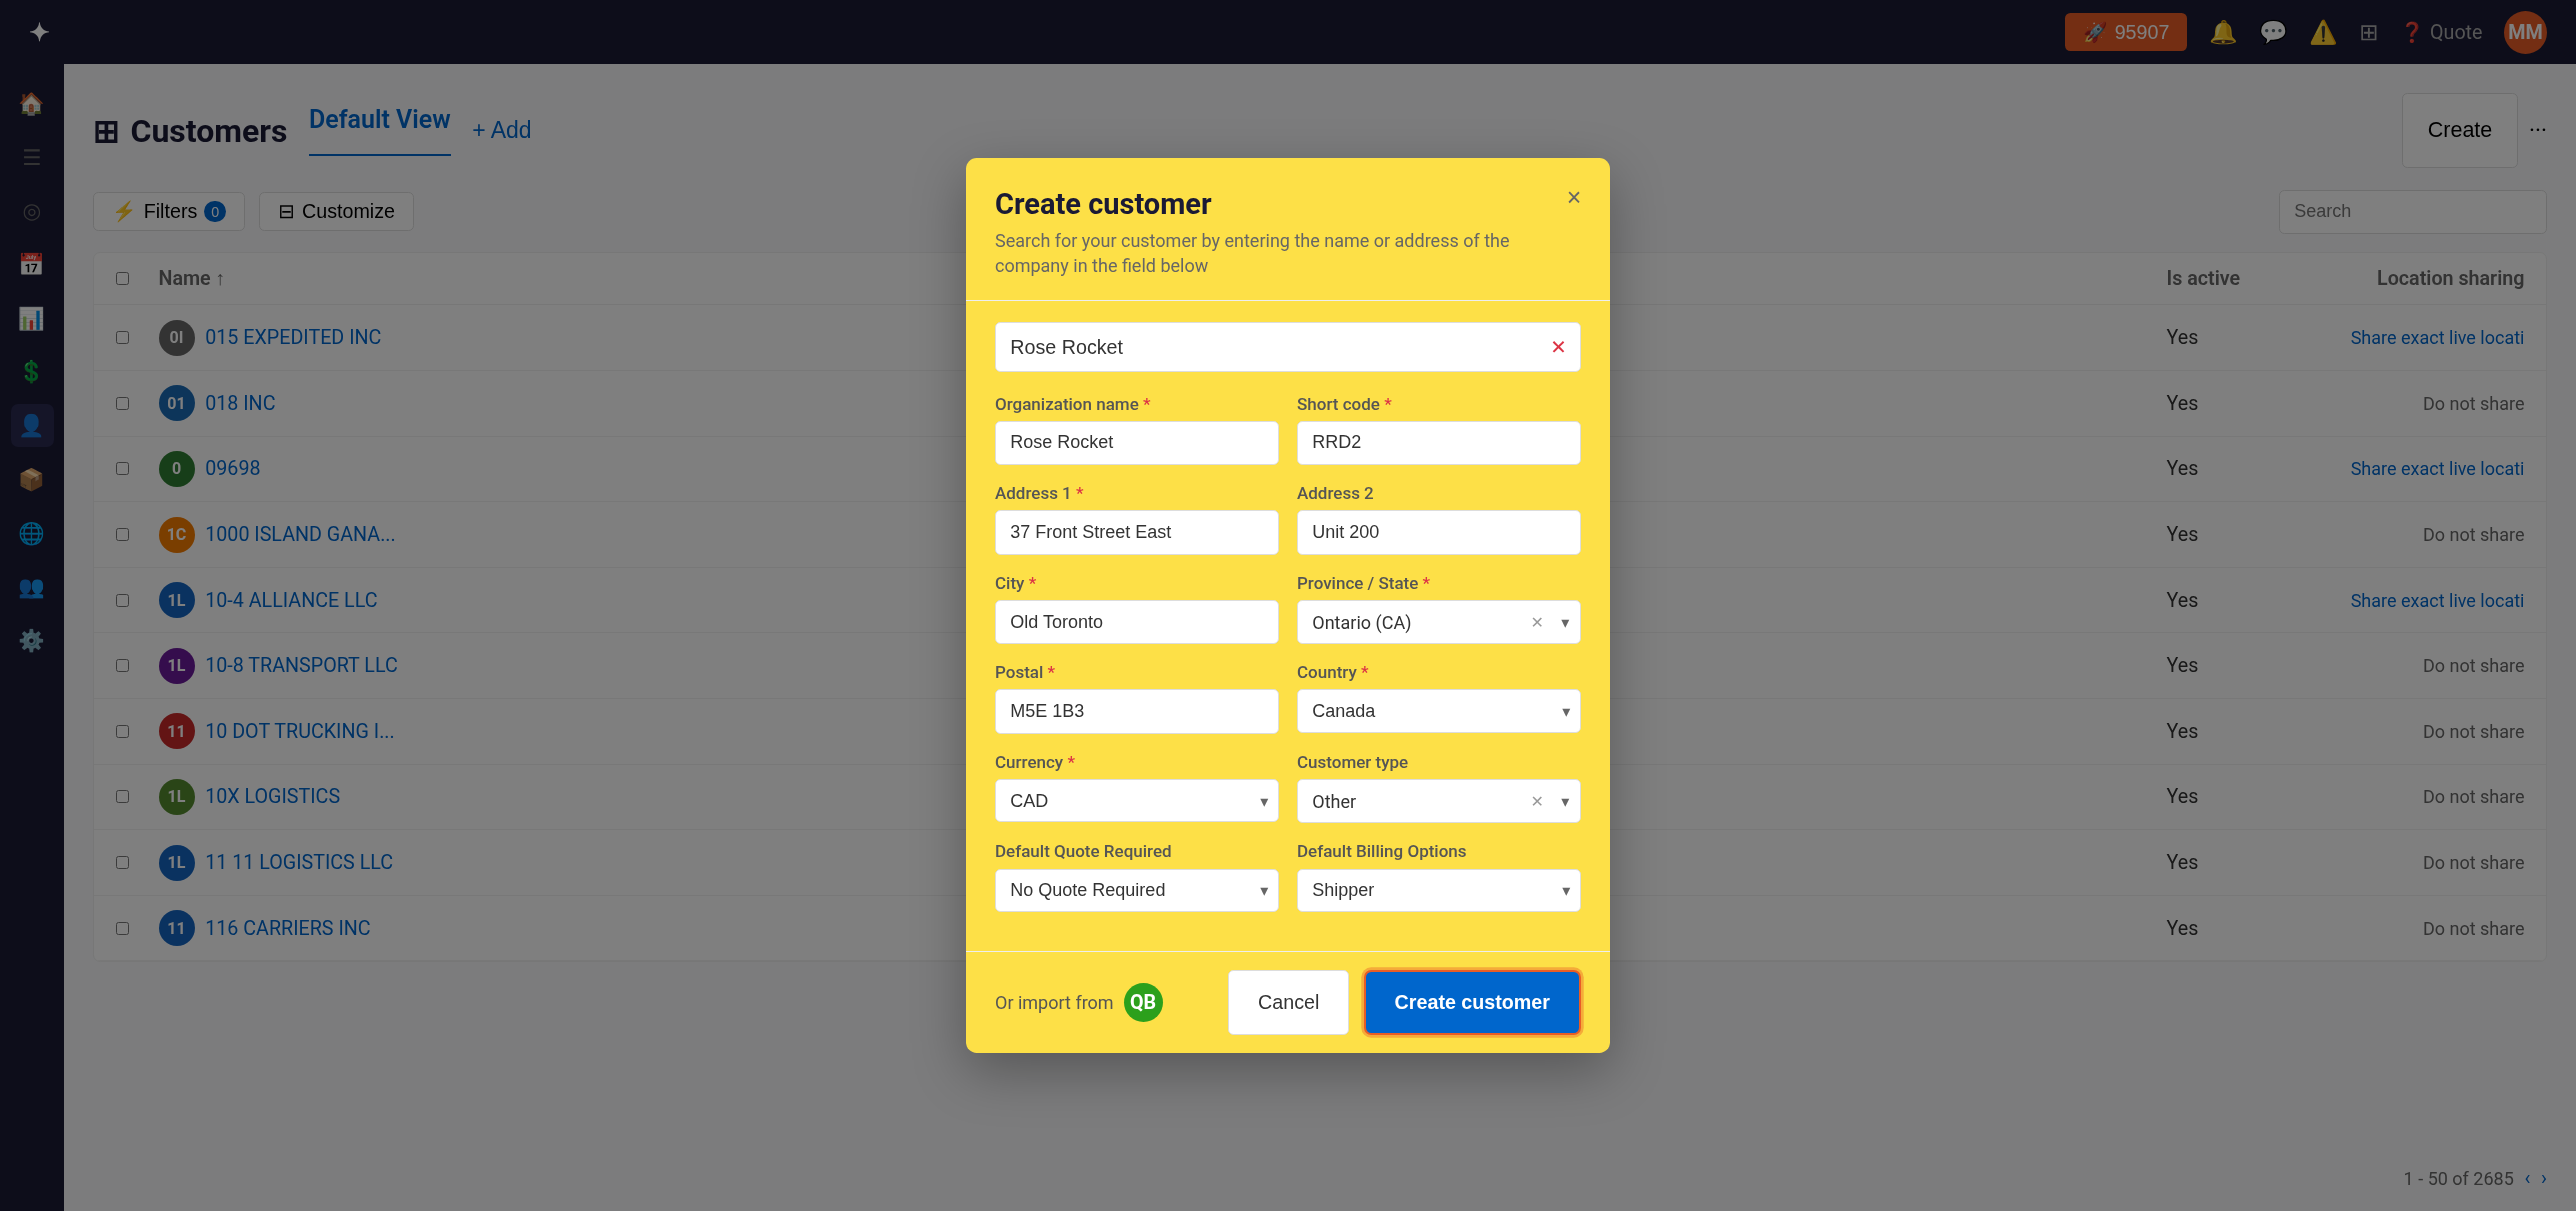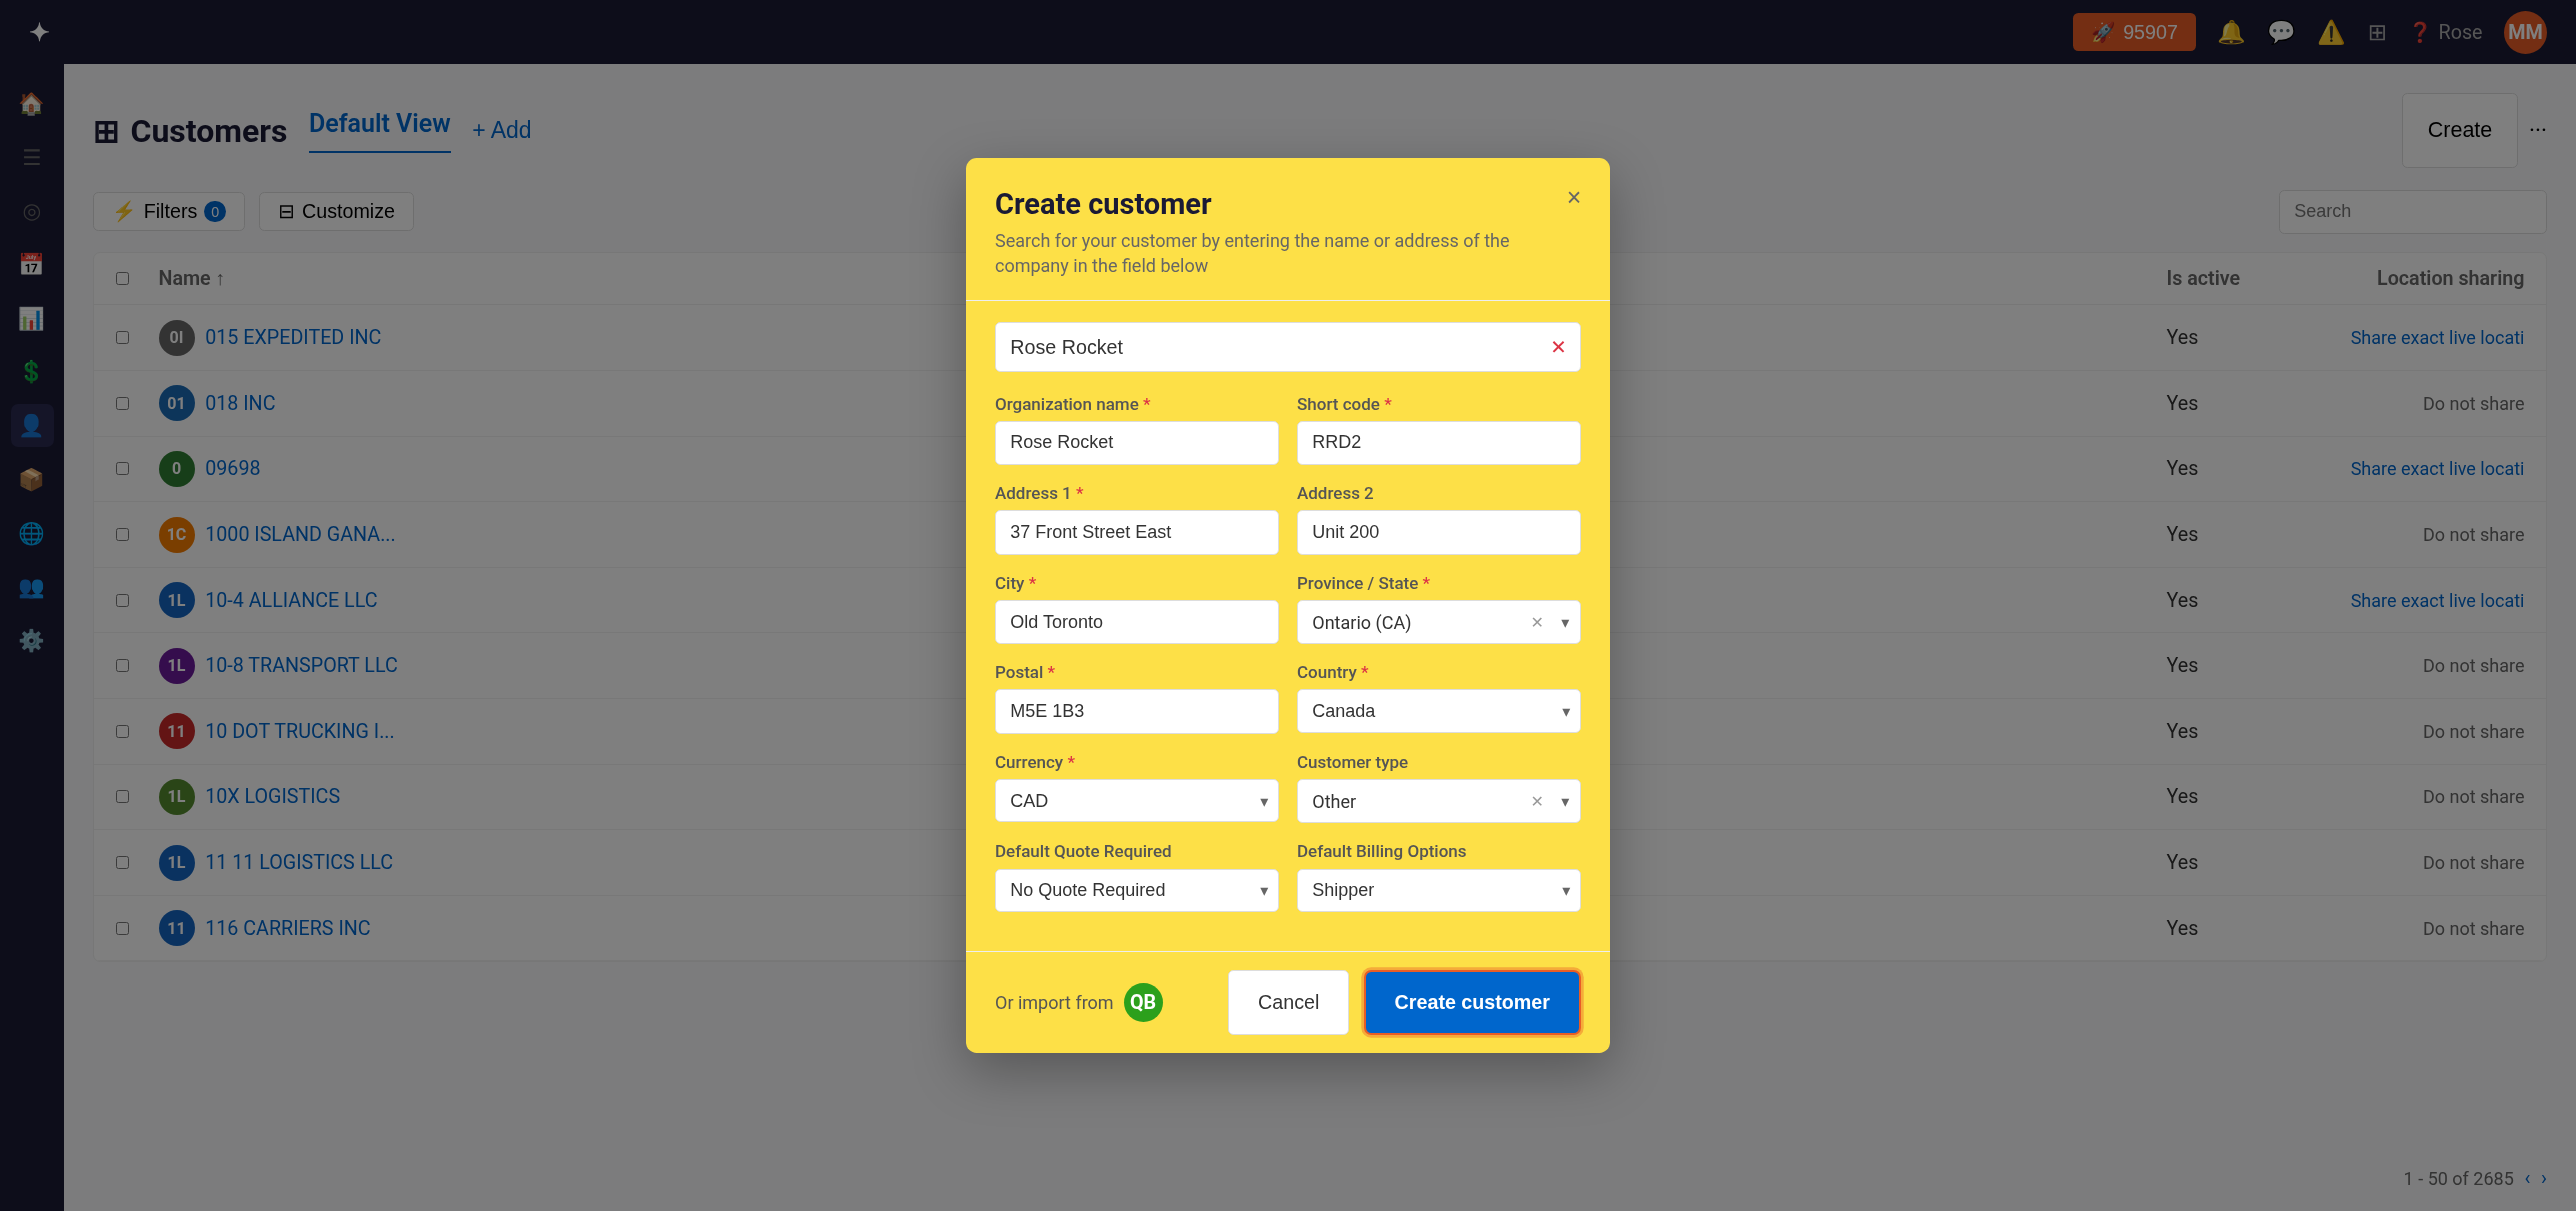--- a/index.html
+++ b/index.html
@@ -111,21 +111,21 @@
       font-size: 32px;
       font-weight: 700;
       color: #1a1a35;
       display: flex; align-items: center; gap: 10.7px;
     }
     .tab-active {
       color: #0066cc;
       font-size: 25px;
       font-weight: 600;
       border-bottom: 2.7px solid #0066cc;
-      padding-bottom: 13px;
+      padding-bottom: 20px;
     }
     .add-btn {
       background: none;
       border: none;
       color: #0066cc;
       font-size: 23px;
       cursor: pointer;
     }
     .create-btn {
       margin-left: auto;
@@ -446,21 +446,21 @@
     <button class="top-bar-btn">
       <span>🚀</span>
       <span>95907</span>
     </button>
     <span class="top-bar-icon">🔔</span>
     <span class="top-bar-icon">💬</span>
     <span class="top-bar-icon">⚠️</span>
     <span class="top-bar-icon">⊞</span>
     <span class="help-btn">
       <span>❓</span>
-      <span>Rose</span>
+      <span>Quote</span>
     </span>
     <div class="avatar">MM</div>
   </div>
 </div>
 
 <div class="sidebar">
   <div class="sidebar-item">🏠</div>
   <div class="sidebar-item">☰</div>
   <div class="sidebar-item">◎</div>
   <div class="sidebar-item">📅</div>

